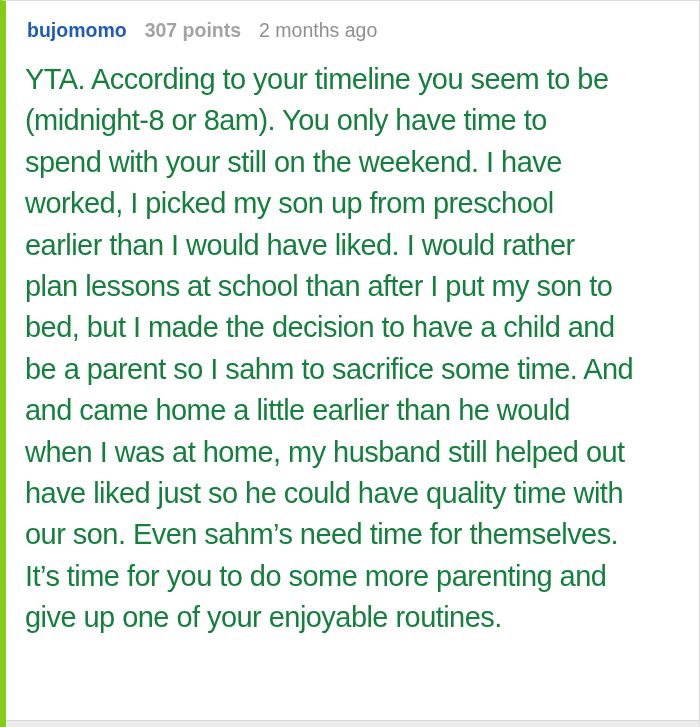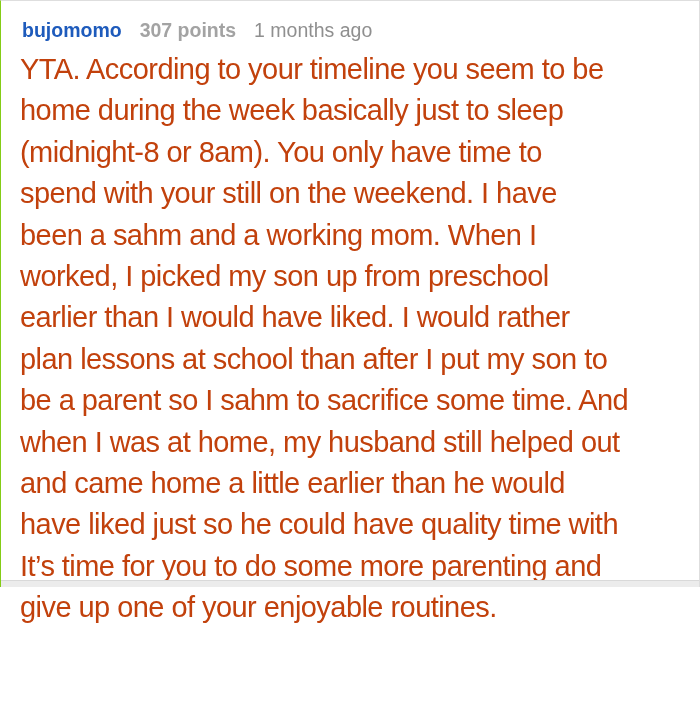--- a/index.html
+++ b/index.html
@@ -5,80 +5,80 @@
   html, body { margin: 0; padding: 0; }
   body {
     width: 700px; height: 727px;
     background: #ffffff;
     font-family: "Liberation Sans", sans-serif;
     position: relative;
     overflow: hidden;
   }
   .frame {
     box-sizing: border-box;
-    width: 700px; height: 587px;
+    width: 700px; height: 727px;
     border-top: 1px solid #dedede;
-    border-left: 1px solid #84cc16;
+    border-left: 6px solid #84cc16;
     border-right: 1px solid #dedede;
     position: relative;
   }
   .comment-header {
     display: flex;
     align-items: baseline;
     gap: 18px;
     padding: 17px 0 0 21px;
     font-size: 19.5px;
     line-height: 24px;
   }
   .author {
     color: #1e5bbc;
     font-weight: bold;
     text-decoration: none;
     cursor: pointer;
   }
   .points { color: #a3a3a3; font-weight: bold; }
   .time   { color: #8f8f8f; }
   .comment-body {
-    margin-top: 7px;
+    margin-top: 17px;
     padding: 0 16px 0 19px;
     font-size: 29px;
     line-height: 41.4px;
     letter-spacing: -0.55px;
-    color: #c2410c;
+    color: #15803d;
   }
   .body-line { white-space: pre; }
   .bottom-strip {
     position: absolute;
     left: 0; right: 0; bottom: 0;
     height: 6px;
     background: #ececec;
     border-top: 1px solid #d9d9d9;
   }
 </style>
 </head>
 <body>
 
 <div class="frame">
   <div class="comment-header">
     <a class="author">bujomomo</a>
     <span class="points">307 points</span>
-    <span class="time">1 months ago</span>
+    <span class="time">2 months ago</span>
   </div>
 
   <div class="comment-body">
       <div class="body-line">YTA. According to your timeline you seem to be</div>
-      <div class="body-line">home during the week basically just to sleep</div>
       <div class="body-line">(midnight-8 or 8am). You only have time to</div>
       <div class="body-line">spend with your still on the weekend. I have</div>
-      <div class="body-line">been a sahm and a working mom. When I</div>
       <div class="body-line">worked, I picked my son up from preschool</div>
       <div class="body-line">earlier than I would have liked. I would rather</div>
       <div class="body-line">plan lessons at school than after I put my son to</div>
+      <div class="body-line">bed, but I made the decision to have a child and</div>
       <div class="body-line">be a parent so I sahm to sacrifice some time. And</div>
+      <div class="body-line">and came home a little earlier than he would</div>
       <div class="body-line">when I was at home, my husband still helped out</div>
-      <div class="body-line">and came home a little earlier than he would</div>
       <div class="body-line">have liked just so he could have quality time with</div>
+      <div class="body-line">our son. Even sahm’s need time for themselves.</div>
       <div class="body-line">It’s time for you to do some more parenting and</div>
       <div class="body-line">give up one of your enjoyable routines.</div>
     </div>
 
   <div class="bottom-strip"></div>
 </div>
 
 </body></html>

